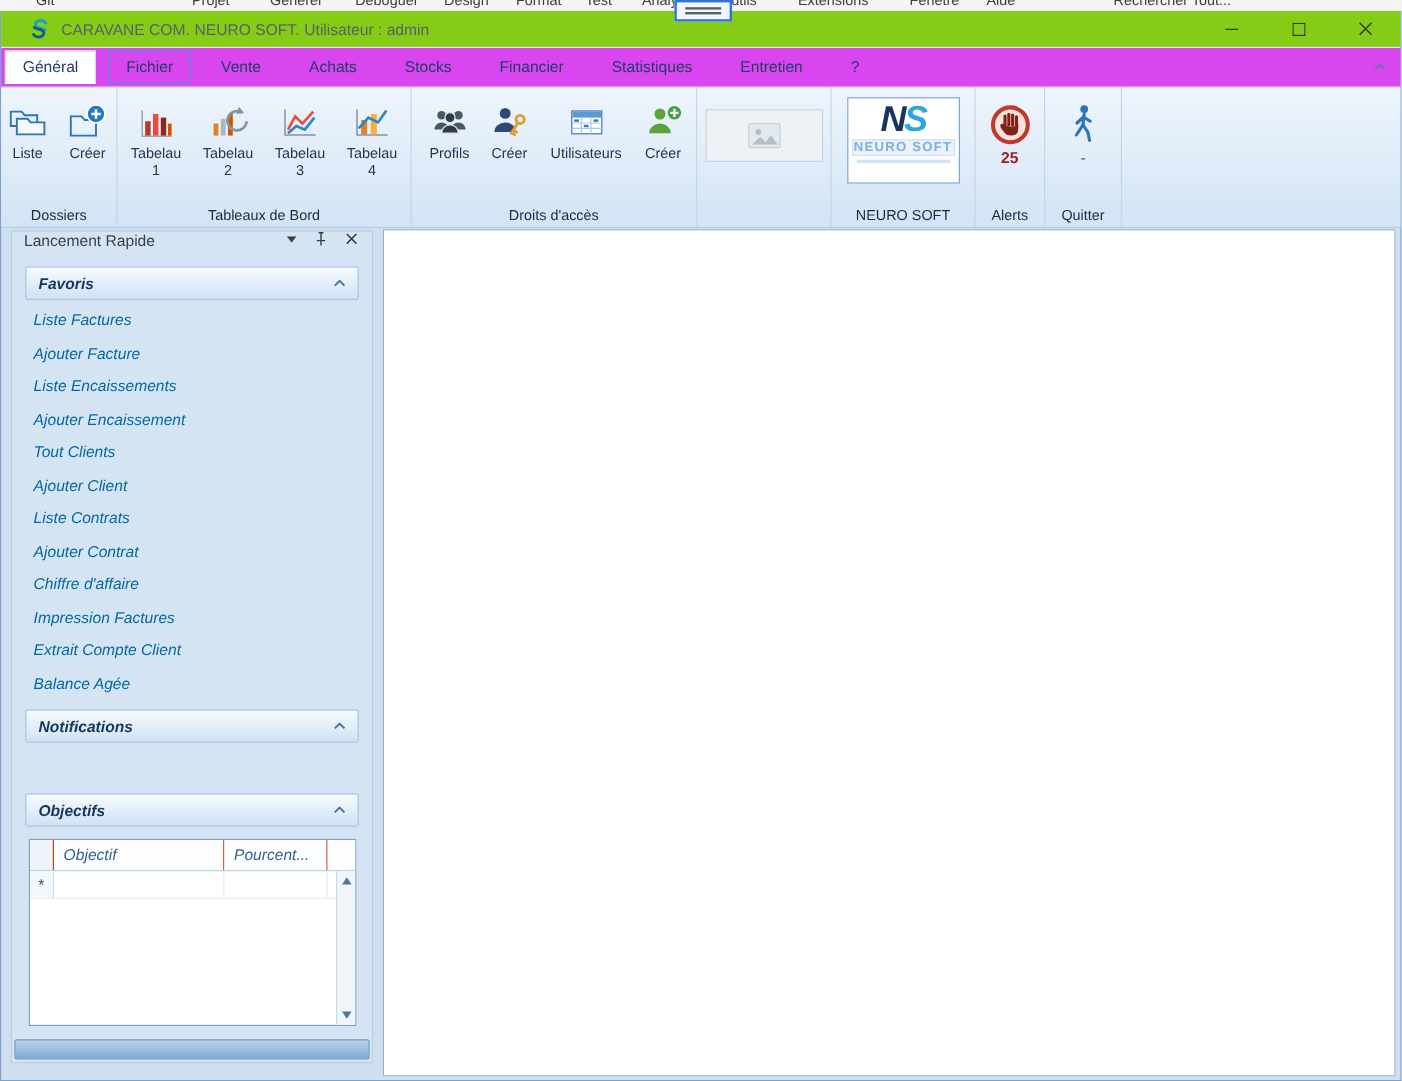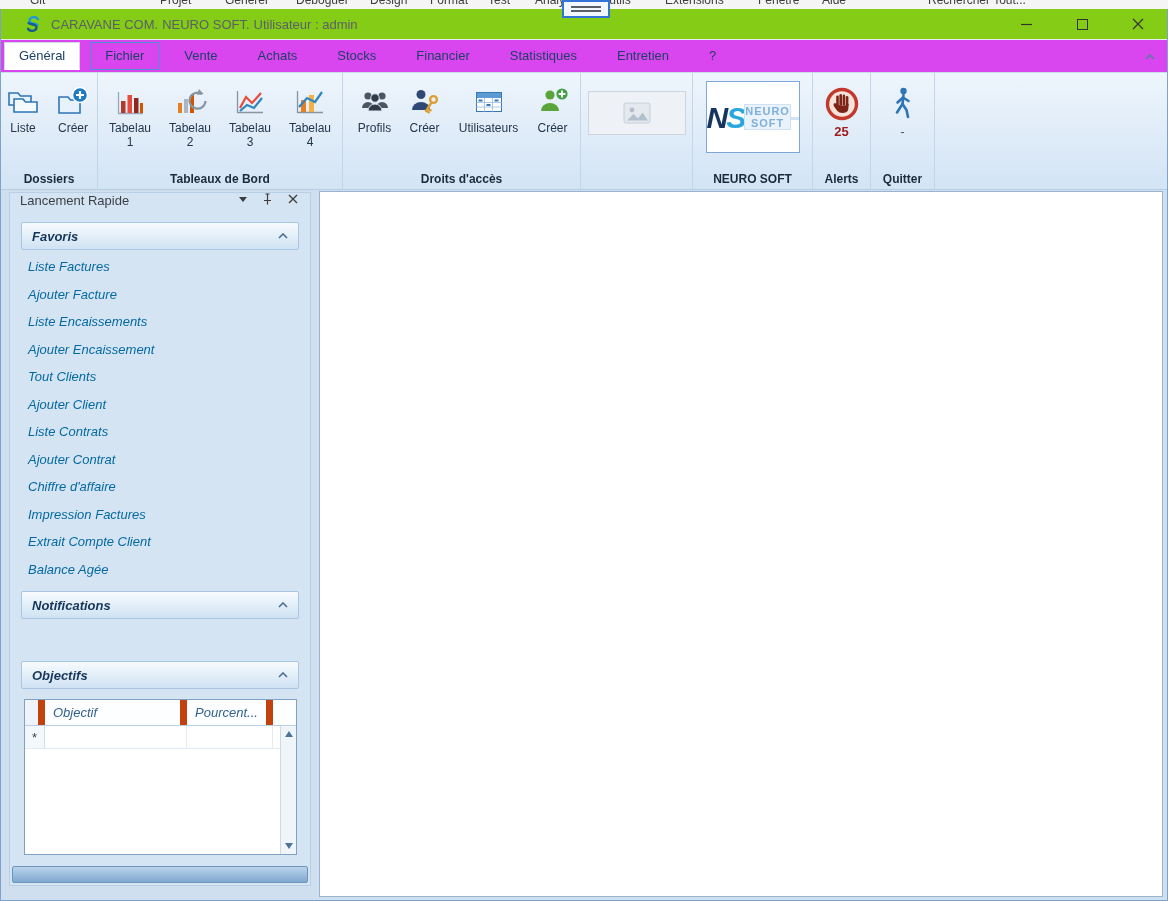--- a/index.html
+++ b/index.html
@@ -19,46 +19,46 @@
 .win-btn{width:56px;height:30px;display:flex;align-items:center;justify-content:center;cursor:default}
 
 .ribbon-tabs{position:absolute;top:31px;left:0;right:0;height:33px;background:#d946ef;display:flex;align-items:center;padding-left:3px;border-bottom:1px solid #cddcec}
 .rtab{height:28px;line-height:26px;padding:0 14px;margin-right:10px;font-size:13px;color:#1e3f66;border:1px solid transparent;white-space:nowrap}
 .rtab.selected{background:#fff;border:1px solid #ccd9e6;border-bottom-color:#fff}
 .rtab.focused{border:1px solid #4f8fd0}
 .ribbon-collapse{position:absolute;right:12px;bottom:8px}
 
 .ribbon-body{position:absolute;top:64px;left:0;right:0;height:117px;background:linear-gradient(180deg,#eef5fc 0%,#dbe9f7 70%,#d3e4f5 100%);border-bottom:1px solid #b5cde5;display:flex}
 .rgroup{position:relative;height:100%;border-right:1px solid #c2d6ea;flex-shrink:0;display:flex;align-items:flex-start;justify-content:center;gap:4px}
-.rgroup-caption{position:absolute;bottom:3px;left:0;right:0;text-align:center;font-size:12px;font-weight:bold;color:#1c2b3a}
+.rgroup-caption{position:absolute;bottom:3px;left:0;right:0;text-align:center;font-size:12px;font-weight:normal;color:#1c2b3a}
 .rbtn{display:flex;flex-direction:column;align-items:center;margin-top:13px}
 .rbtn .lbl{font-size:12px;color:#24364b;line-height:14px;margin-top:3px;text-align:center}
 .bw44{width:44px}.bw48{width:48px}.bw56{width:56px}.bw50{width:50px}.bw42{width:42px}.bw78{width:78px}
 .img-ph{margin-top:18px;width:98px;height:44px;background:#eef1f5;border:1px solid #ccd5de;display:flex;align-items:center;justify-content:center}
-.ns-box{margin-top:8px;width:94px;height:72px;background:#fff;border:1px solid #7da7d9;display:flex;flex-direction:row;align-items:center}
+.ns-box{margin-top:8px;width:94px;height:72px;background:#fff;border:1px solid #7da7d9;display:flex;flex-direction:column;align-items:center}
 .ns-main{font-size:30px;font-weight:800;letter-spacing:-2px;line-height:32px;margin-top:2px;font-style:italic}
 .ns-main .n{color:#16355f}.ns-main .s{color:#2aa7df}
 .ns-sub{font-size:11px;font-weight:bold;color:#7fb0dc;letter-spacing:1px;background:#eaf3fb;width:86px;text-align:center;border:1px solid #cfe2f2}
 .ns-tag{margin-top:3px;width:78px;height:3px;background:#cfe4f4}
 .alert-val{font-size:13px;font-weight:bold;color:#a31b1b;margin-top:2px;text-align:center}
 .quit-val{font-size:13px;color:#555;margin-top:2px;text-align:center}
 
 .dock-panel{position:absolute;left:8px;top:183px;width:302px;height:694px;background:#d5e4f3;border:1px solid #b9cfe6}
 .panel-header{height:29px;display:flex;align-items:flex-start;padding:0 12px 0 10px}
 .panel-title{font-size:13px;color:#3a3f46;flex:1}
 .panel-icons{display:flex;align-items:center;gap:15px}
 .section-header{height:28px;margin:0 11px;background:linear-gradient(#f7fbfe,#cfe2f3);border:1px solid #a9c6e2;border-radius:2px;display:flex;align-items:center;padding:0 10px}
 .section-title{font-size:13px;font-style:italic;font-weight:bold;color:#16365c;flex:1}
 .mt4{margin-top:4px}
 .fav-list{padding:3px 0 4px}
 .fav-item{height:27.5px;display:flex;align-items:center;padding-left:18px;font-size:13px;font-style:italic;color:#0369a1;cursor:default}
 .spacer-notif{height:42px}
 .grid-wrap{margin:10px 13px 0 14px;height:156px;background:#fff;border:1px solid #7fa2c2;position:relative}
 .grid-header{display:flex;height:26px;border-bottom:1px solid #b9cfe2}
-.gh-cell{border-right:7px solid #c2410c;display:flex;align-items:center;padding-left:8px;font-size:13px;font-style:italic;color:#33618f;background:#fdfeff}
+.gh-cell{border-right:1px solid #c2410c;display:flex;align-items:center;padding-left:8px;font-size:13px;font-style:italic;color:#33618f;background:#fdfeff}
 .gh-sel{width:20px;padding-left:0;background:#eef4fa}
 .gh-obj{width:142px}
 .gh-pct{width:86px}
 .gh-fill{flex:1;border-right:none}
 .grid-newrow{display:flex;height:23px;border-bottom:1px solid #e2ecf4}
 .gn-sel{width:20px;background:#f3f8fc;border-right:1px solid #cfdfec;display:flex;align-items:center;justify-content:center;font-size:13px;color:#444}
 .gn-obj{width:142px;border-right:1px solid #e2ecf4}
 .gn-pct{width:86px;border-right:1px solid #e2ecf4}
 .grid-scroll{position:absolute;top:26px;right:0;bottom:0;width:16px;background:#f0f5fa;border-left:1px solid #c9d9e8;display:flex;flex-direction:column;justify-content:space-between;align-items:center;padding:5px 0}
 .tri-up{width:0;height:0;border-left:4px solid transparent;border-right:4px solid transparent;border-bottom:6px solid #4d769c}

